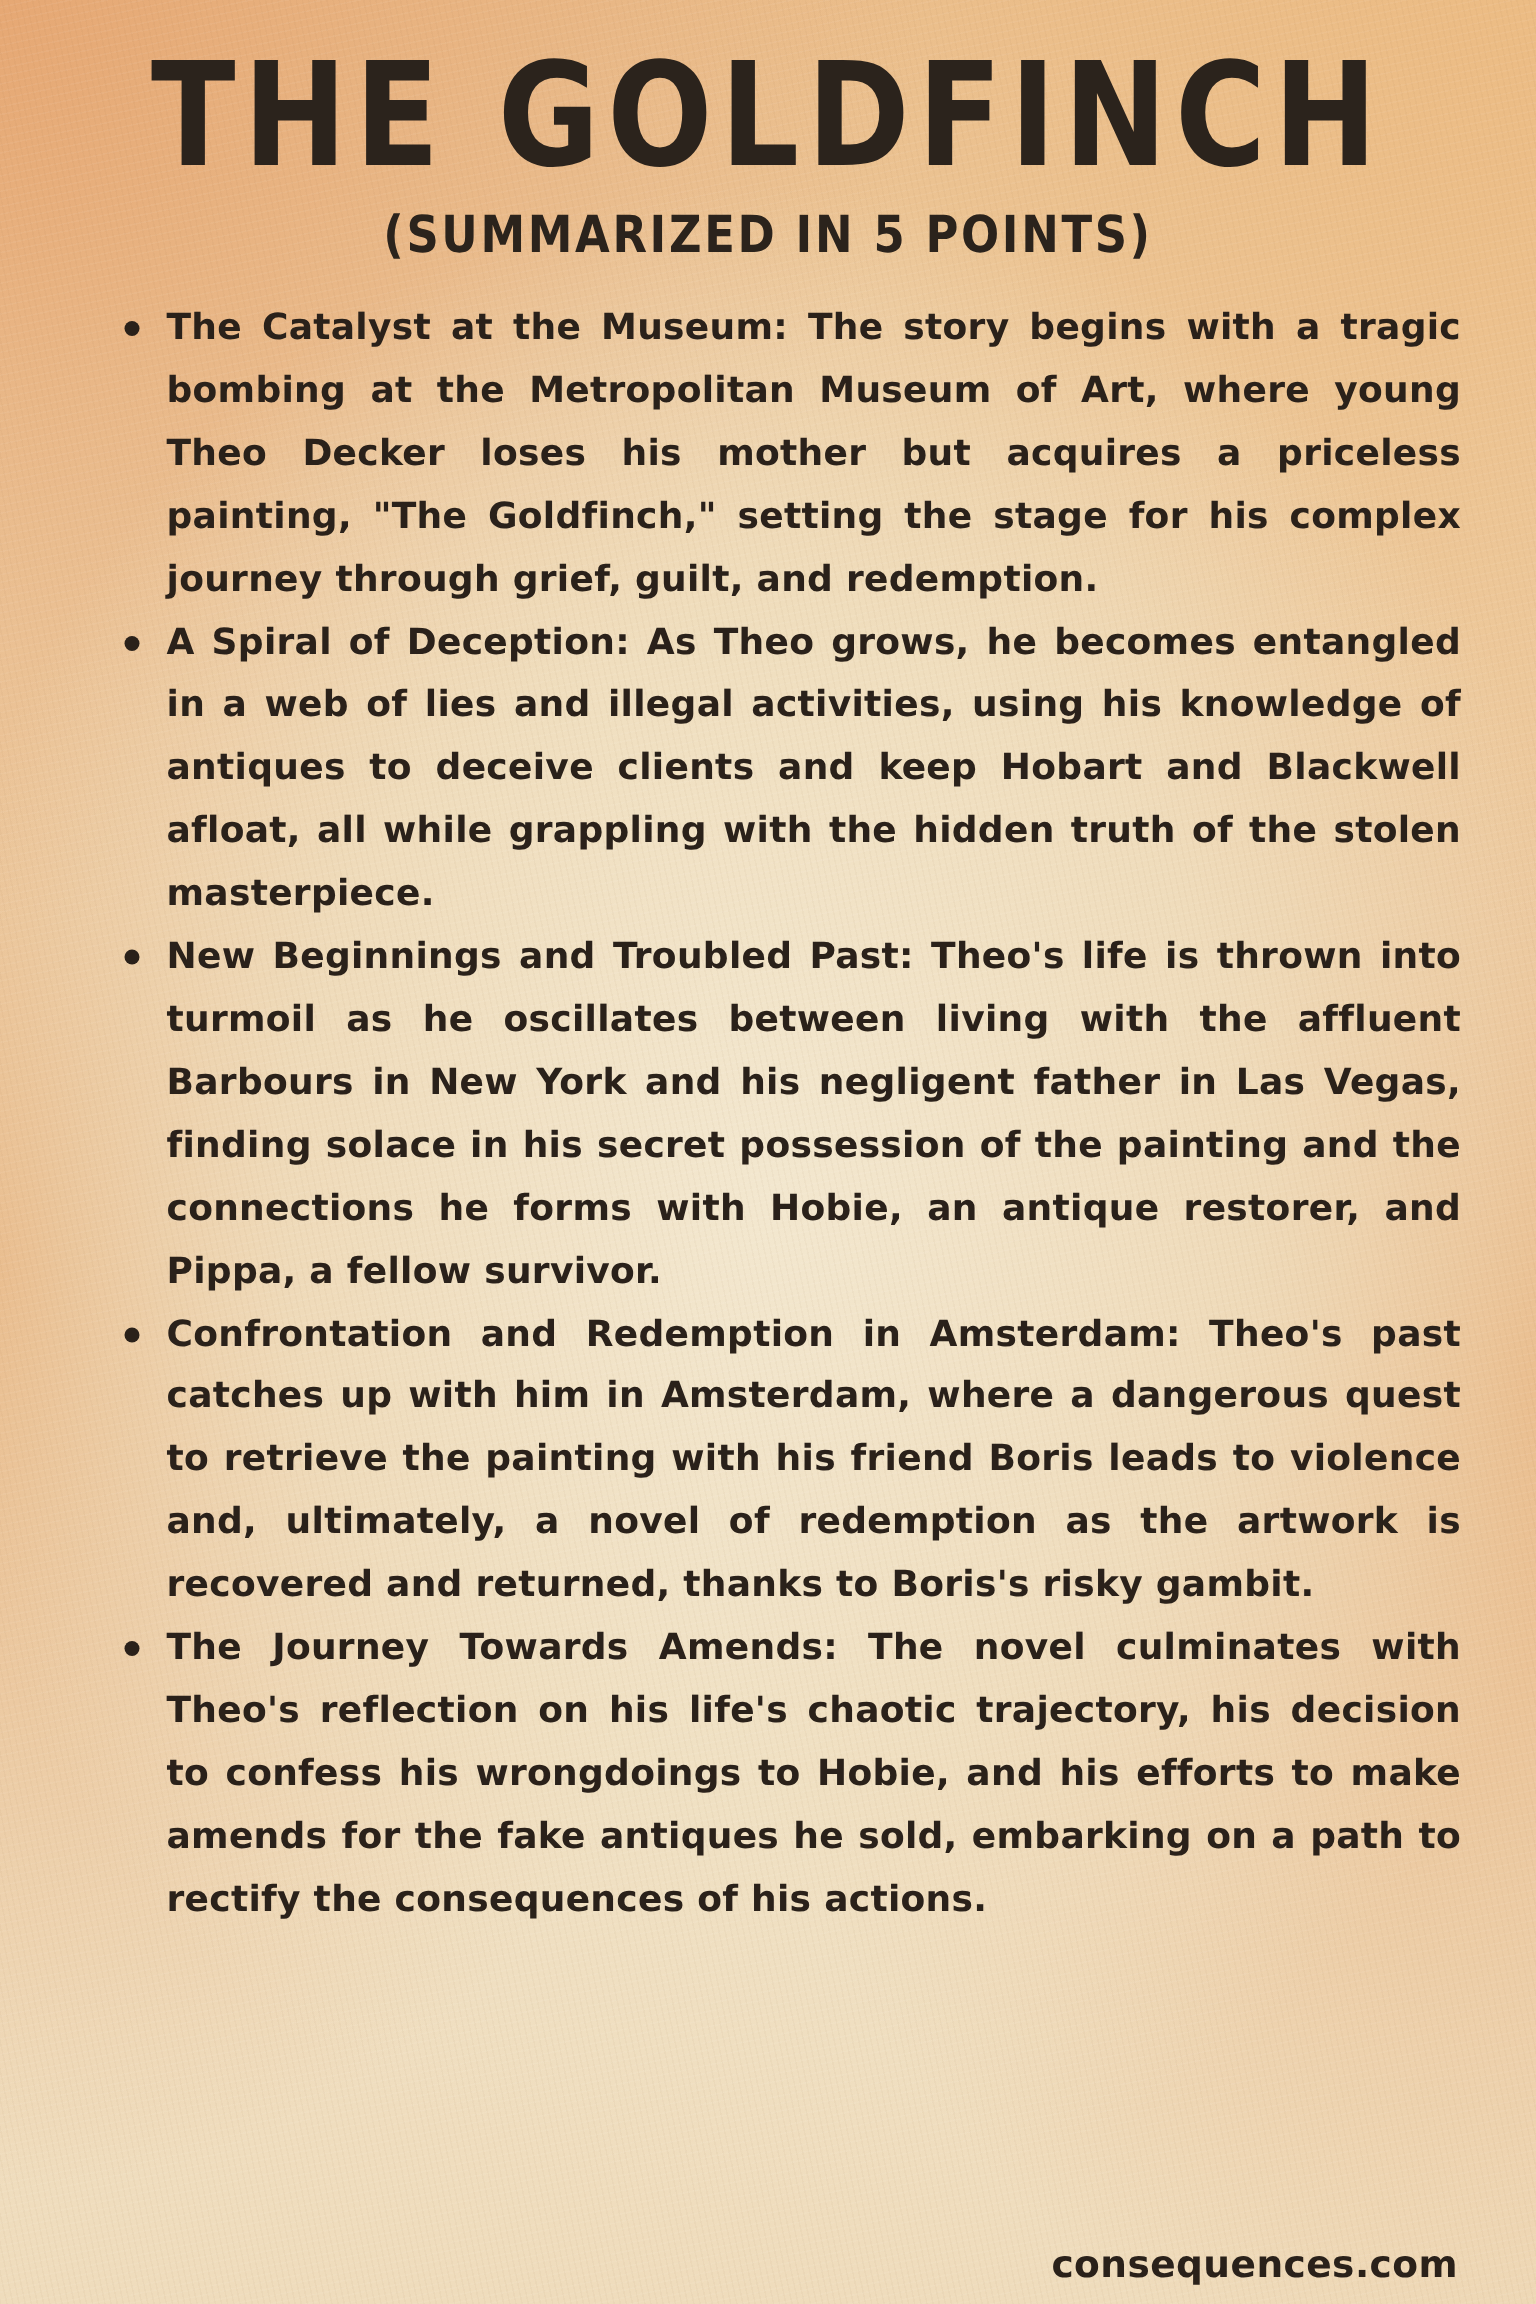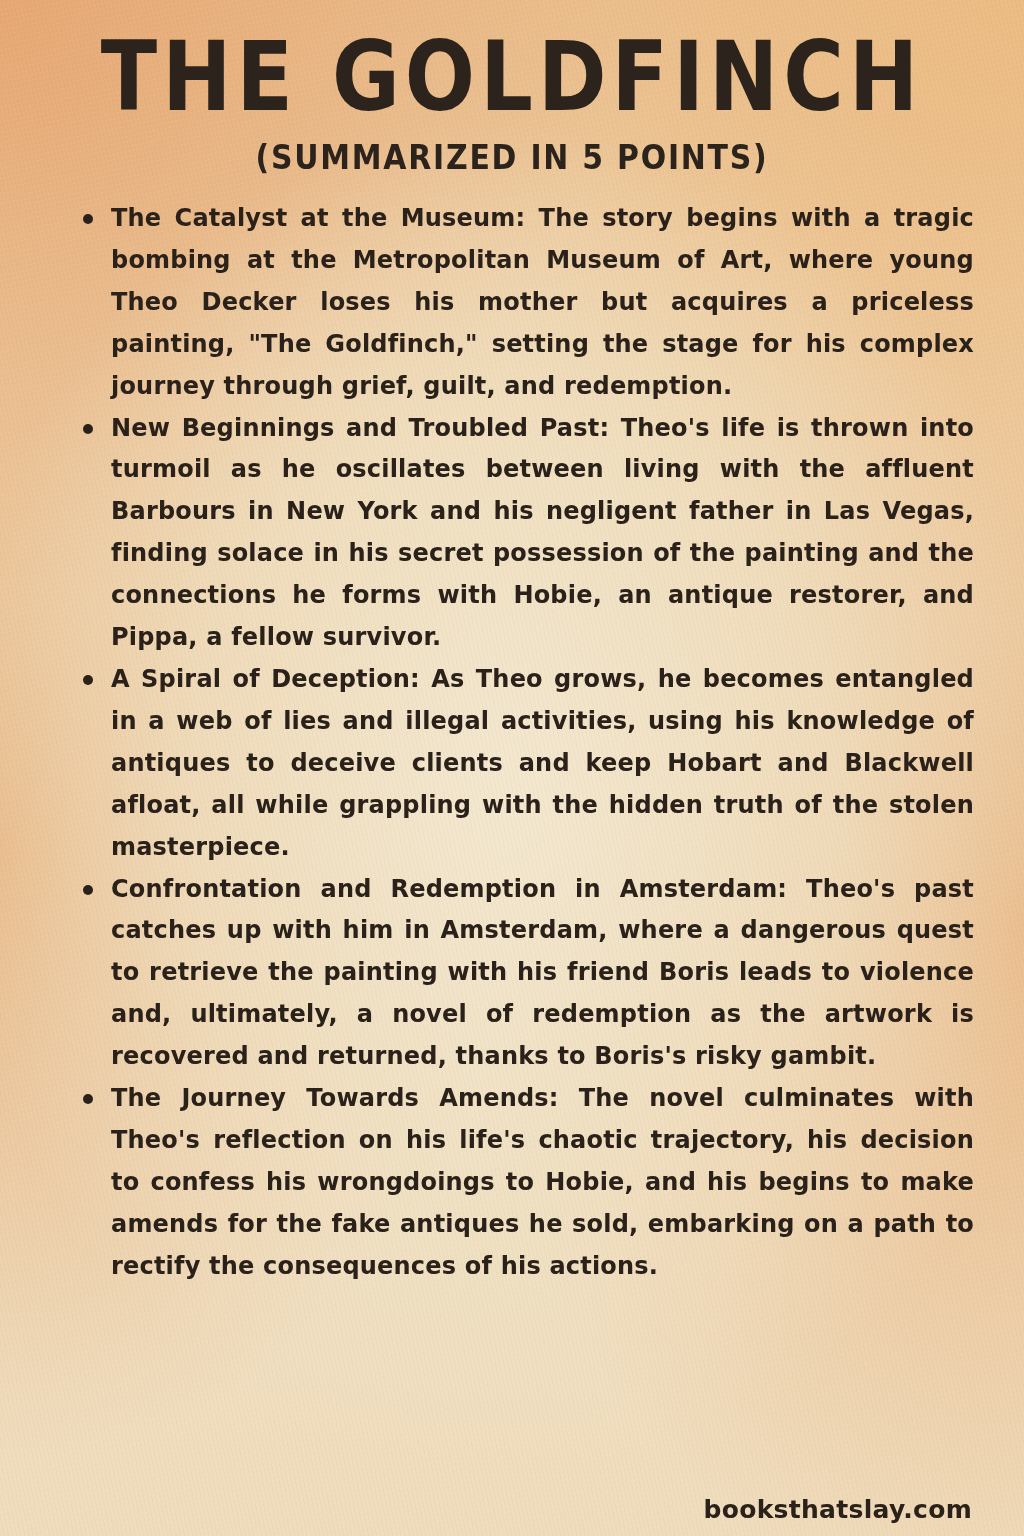--- a/index.html
+++ b/index.html
@@ -82,29 +82,29 @@
 <h1 class="title">THE GOLDFINCH</h1>
 <h2 class="subtitle">(SUMMARIZED IN 5 POINTS)</h2>
 
 <ul class="points">
   <li class="point">
     <span class="bullet"></span>
     <span>The Catalyst at the Museum: The story begins with a tragic bombing at the Metropolitan Museum of Art, where young Theo Decker loses his mother but acquires a priceless painting, "The Goldfinch," setting the stage for his complex journey through grief, guilt, and redemption.</span>
   </li>
   <li class="point">
     <span class="bullet"></span>
-    <span>New Beginnings and Troubled Past: Theo's life is thrown into turmoil as he oscillates between living with the affluent Barbours in New York and his negligent father in Las Vegas, finding solace in his secret possession of the painting and the connections he forms with Hobie, an antique restorer, and Pippa, a fellow survivor.</span>
+    <span>A Spiral of Deception: As Theo grows, he becomes entangled in a web of lies and illegal activities, using his knowledge of antiques to deceive clients and keep Hobart and Blackwell afloat, all while grappling with the hidden truth of the stolen masterpiece.</span>
   </li>
   <li class="point">
     <span class="bullet"></span>
-    <span>A Spiral of Deception: As Theo grows, he becomes entangled in a web of lies and illegal activities, using his knowledge of antiques to deceive clients and keep Hobart and Blackwell afloat, all while grappling with the hidden truth of the stolen masterpiece.</span>
+    <span>New Beginnings and Troubled Past: Theo's life is thrown into turmoil as he oscillates between living with the affluent Barbours in New York and his negligent father in Las Vegas, finding solace in his secret possession of the painting and the connections he forms with Hobie, an antique restorer, and Pippa, a fellow survivor.</span>
   </li>
   <li class="point">
     <span class="bullet"></span>
     <span>Confrontation and Redemption in Amsterdam: Theo's past catches up with him in Amsterdam, where a dangerous quest to retrieve the painting with his friend Boris leads to violence and, ultimately, a novel of redemption as the artwork is recovered and returned, thanks to Boris's risky gambit.</span>
   </li>
   <li class="point">
     <span class="bullet"></span>
-    <span>The Journey Towards Amends: The novel culminates with Theo's reflection on his life's chaotic trajectory, his decision to confess his wrongdoings to Hobie, and his begins to make amends for the fake antiques he sold, embarking on a path to rectify the consequences of his actions.</span>
+    <span>The Journey Towards Amends: The novel culminates with Theo's reflection on his life's chaotic trajectory, his decision to confess his wrongdoings to Hobie, and his efforts to make amends for the fake antiques he sold, embarking on a path to rectify the consequences of his actions.</span>
   </li>
 </ul>
 
-<div class="footer">booksthatslay.com</div>
+<div class="footer">consequences.com</div>
 
 </body></html>

